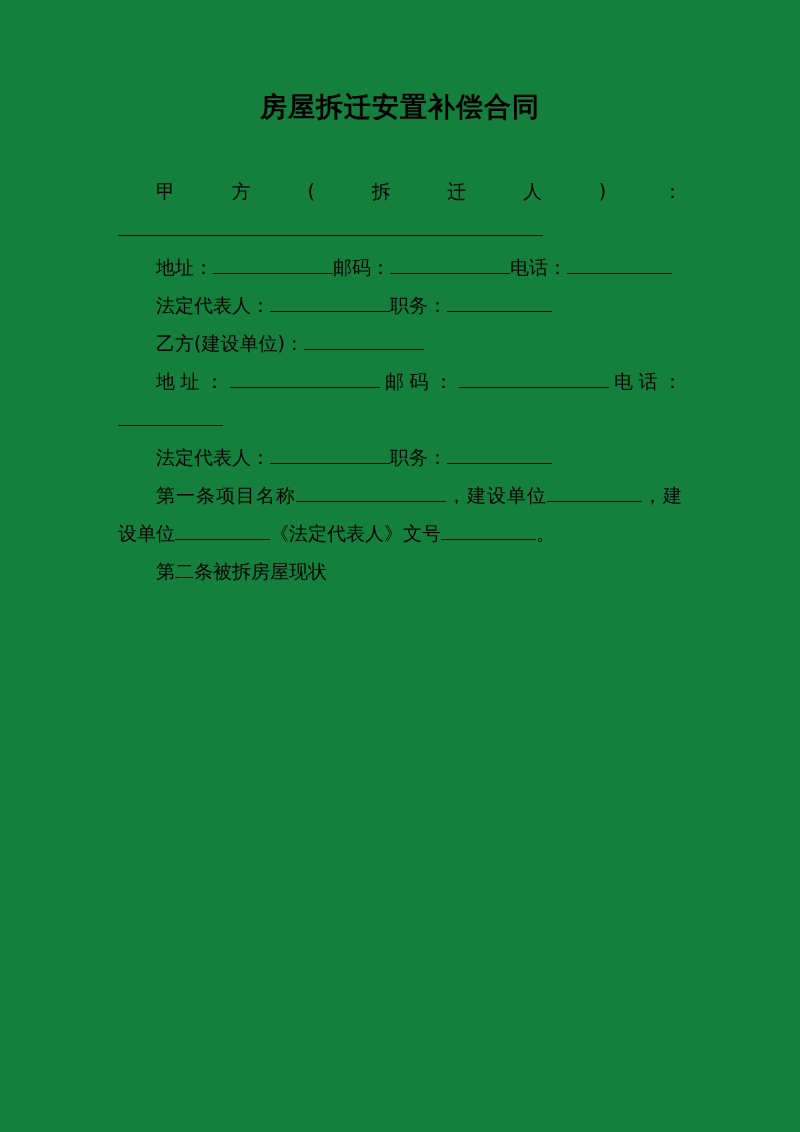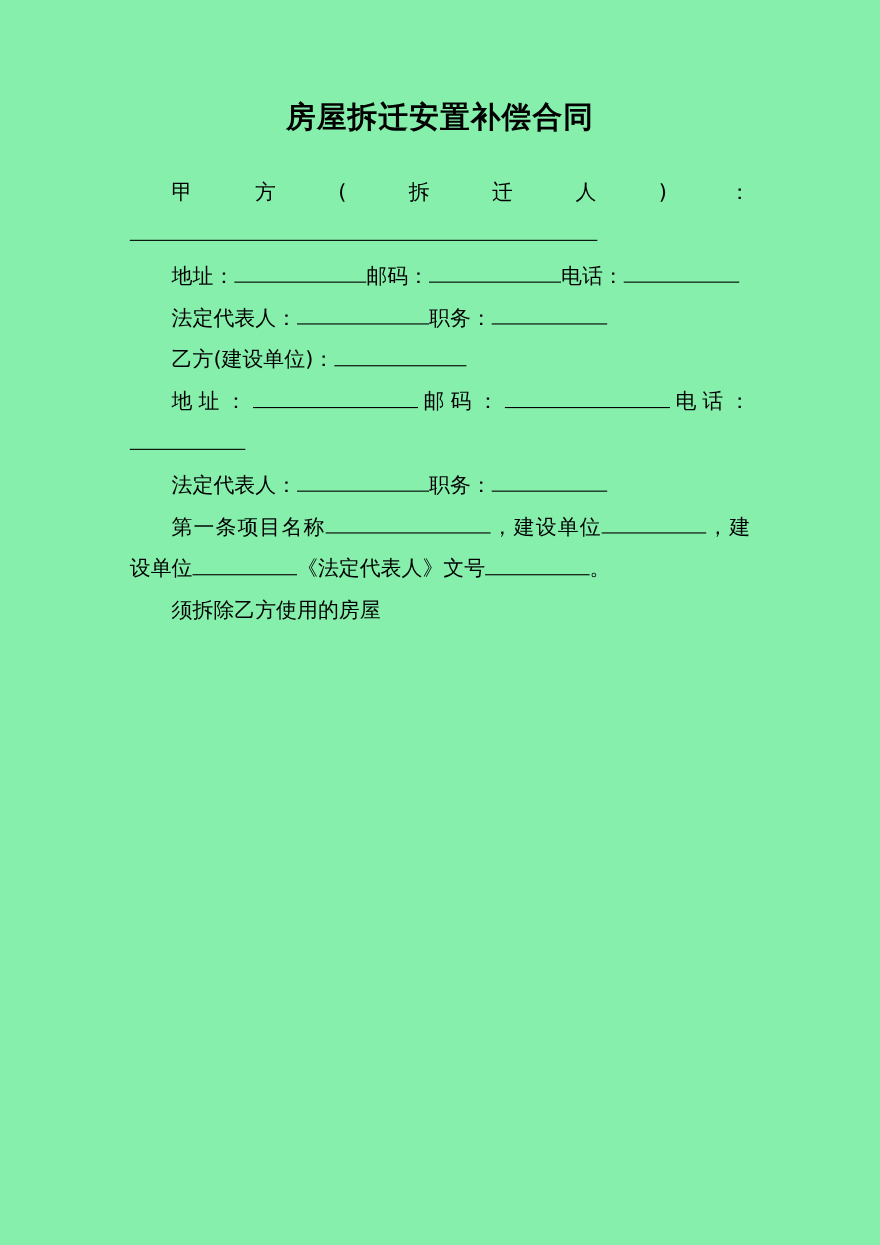--- a/index.html
+++ b/index.html
@@ -8,42 +8,42 @@
     background: #ffffff;
   }
   body {
     font-family: "DejaVu Sans", "Liberation Sans", sans-serif;
     color: #000000;
   }
   .page {
     position: relative;
     width: 800px;
     height: 1132px;
-    background: #86efac;
+    background: #15803d;
     overflow: hidden;
     box-sizing: border-box;
   }
   .doc {
     position: absolute;
     left: 0;
     top: 0;
     width: 800px;
     padding: 60px 118px 0 118px;
     box-sizing: border-box;
   }
   .doc-title {
     font-size: 27px;
     font-weight: bold;
     text-align: center;
     letter-spacing: 1px;
     margin: 28px 0 0 0;
     line-height: 1.4;
   }
   .body-block {
-    margin-top: 30px;
+    margin-top: 46px;
   }
   .para {
     font-size: 19px;
     line-height: 2.0;
     text-align: justify;
     margin: 0;
     word-break: break-all;
   }
   .indent {
     text-indent: 2em;
@@ -112,17 +112,17 @@
       <p class="para indent">
         <span>法定代表人：</span><span class="blank-md"></span><span>职务：</span><span class="blank-tail"></span>
       </p>
 
 
 
       <p class="para indent">
         <span>第一条项目名称</span><span class="blank-lg"></span><span>，建设单位</span><span class="blank-sm"></span><span>，建设单位</span><span class="blank-sm"></span><span>《法定代表人》文号</span><span class="blank-sm"></span><span>。</span>
       </p>
 
-      <p class="para indent">须拆除乙方使用的房屋</p>
+      <p class="para indent">第二条被拆房屋现状</p>
 
     </div>
   </div>
 </div>
 
 </body></html>

